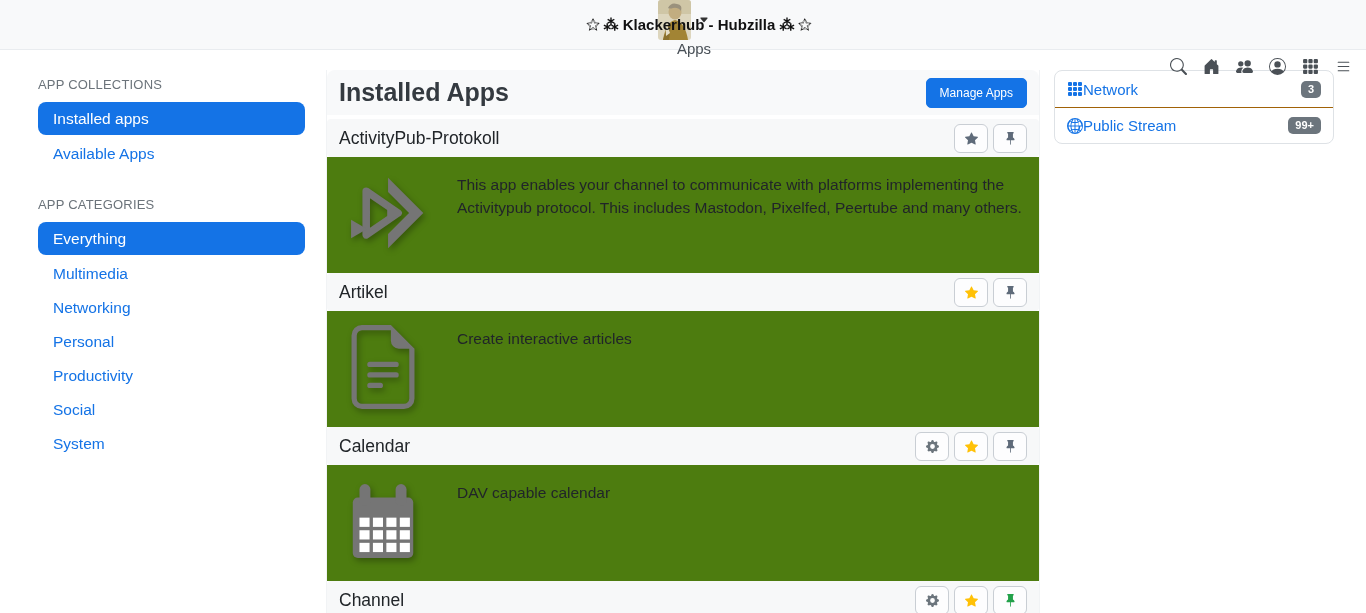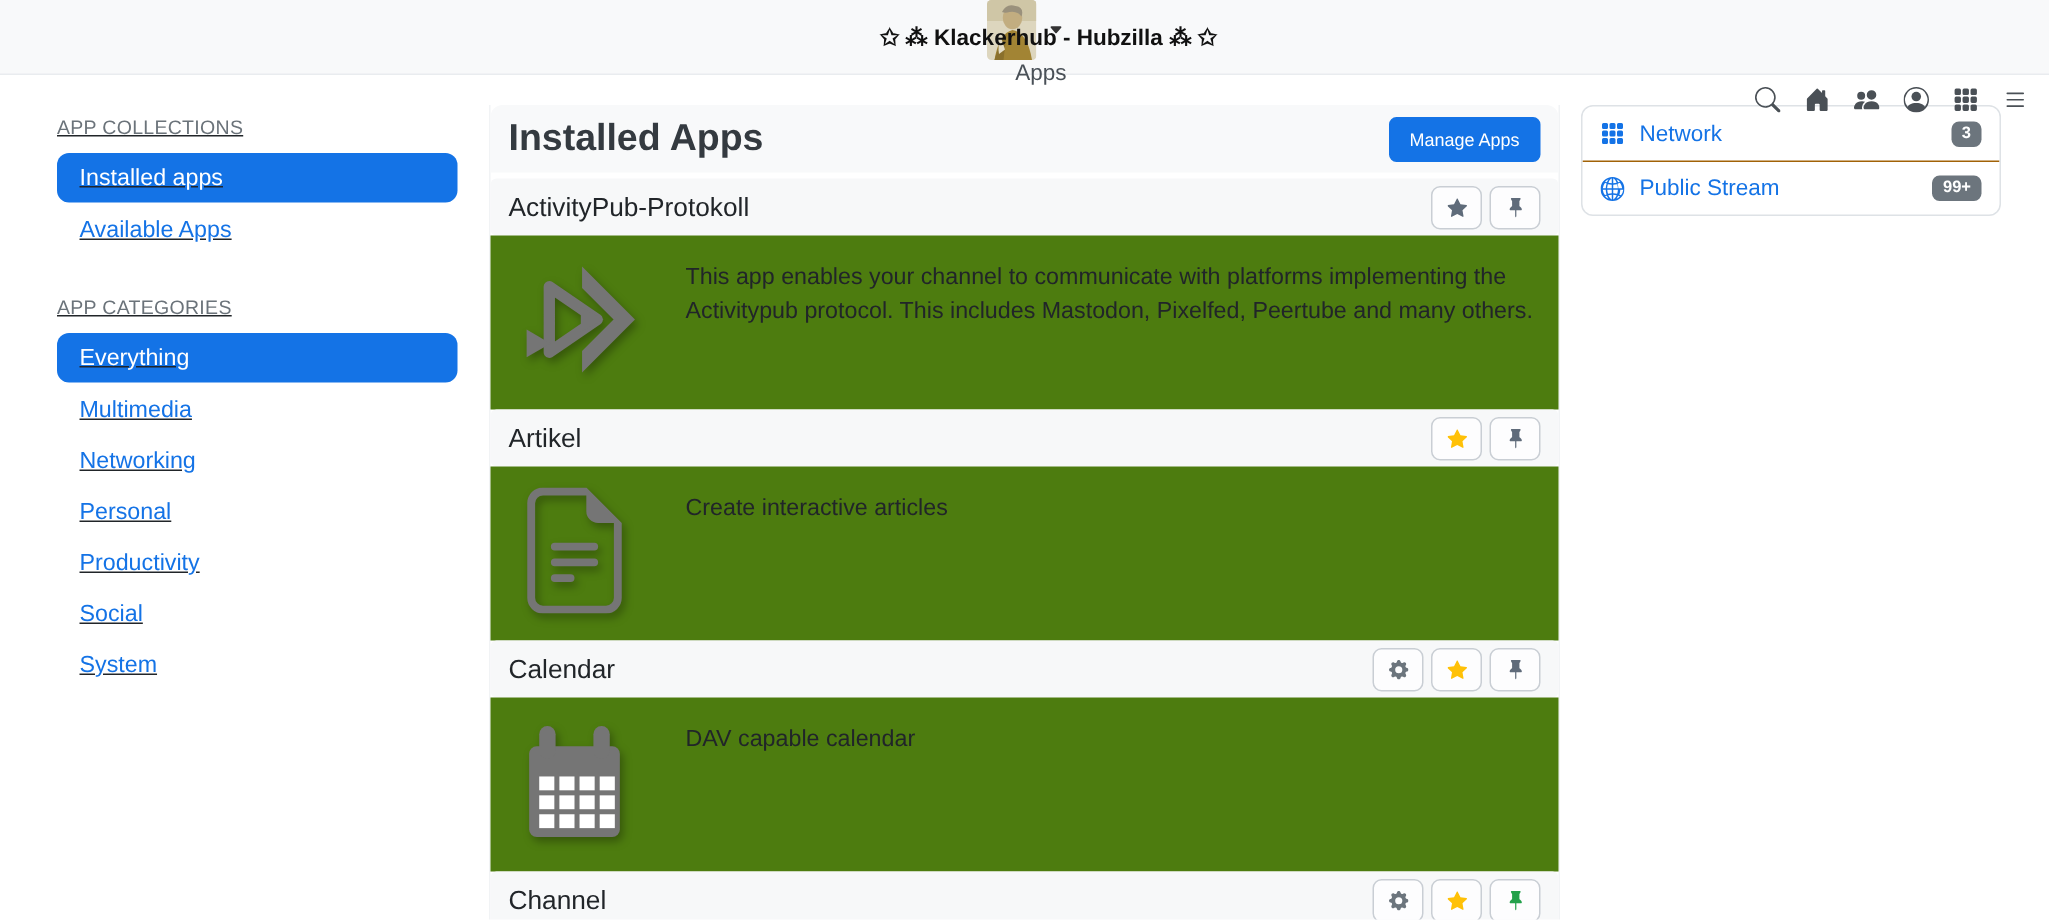--- a/index.html
+++ b/index.html
@@ -17,21 +17,21 @@
   .channel-label { margin-left:22px; font-size:15px; color:#495057; }
   .nav-title { position:absolute; left:50%; top:50%; transform:translate(-50%,-50%);
                font-weight:bold; font-size:15px; color:#111; white-space:nowrap;margin-left:16px; }
   .nav-icons { margin-left:auto; display:flex; align-items:center; gap:15px; }
   .nav-icon { width:18px; height:18px; color:#4a5056; display:flex; align-items:center;
               justify-content:center; cursor:pointer; }
   .nav-icon svg { width:17px; height:17px; }
 
   
   .page { display:flex; align-items:flex-start; }
-  .aside-left { width:326px; padding:27px 21px 0 38px; flex:0 0 auto;text-decoration:underline; }
+  .aside-left { width:326px; padding:27px 21px 0 38px; flex:0 0 auto; }
   .main { width:714px; margin-top:20px; flex:0 0 auto;
           border-left:1px solid #f1f3f5; border-right:1px solid #f1f3f5; }
   .aside-right { width:280px; margin:20px 16px 0 14px; flex:0 0 auto; }
 
   
   .widget-heading { font-size:13px; color:#6b737a; margin-bottom:10px;
                     letter-spacing:.2px; font-weight:400; }
   .side-group { margin-bottom:26px; }
   .side-item { display:flex; align-items:center; height:34px; padding:0 15px;
                font-size:15.5px; color:var(--accent); border-radius:8px; cursor:pointer; }
@@ -62,21 +62,21 @@
   .app-icon svg { width:84px; height:84px; }
   .app-desc { font-size:15.5px; line-height:1.5; max-width:590px; margin-top:2px;
               color:#212529; }
 
   
   .right-card { background:#fff; border:1px solid #dee2e6; border-radius:8px; overflow:hidden; }
   .right-row { height:36px; display:flex; align-items:center; padding:0 12px; cursor:pointer; }
   .right-row + .right-row { border-top:1px solid #a16207; }
   .right-row .r-icon { width:16px; height:16px; color:var(--accent); display:flex; }
   .right-row .r-icon svg { width:16px; height:16px; }
-  .right-row .r-label { margin-left:10px; font-size:15px; color:var(--accent); }
+  .right-row .r-label { font-size:15px; color:var(--accent); }
   .badge { margin-left:auto; background:var(--badge); color:#fff; font-size:11px;
            font-weight:bold; padding:3px 7px; border-radius:5px; line-height:1; }
 </style>
 </head>
 <body>
 
 <header class="navbar">
   <div class="nav-left">
     <span class="avatar">
       <svg viewBox="0 0 33 40" xmlns="http://www.w3.org/2000/svg">

